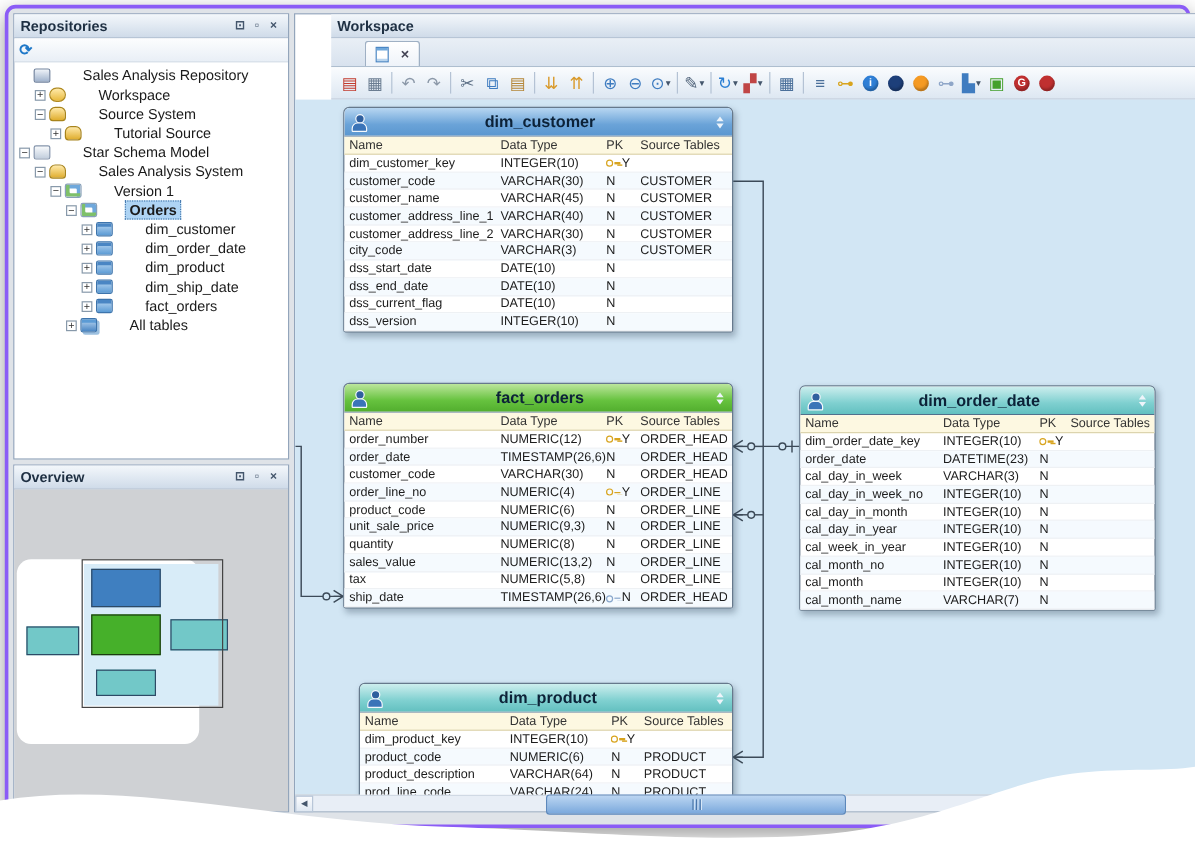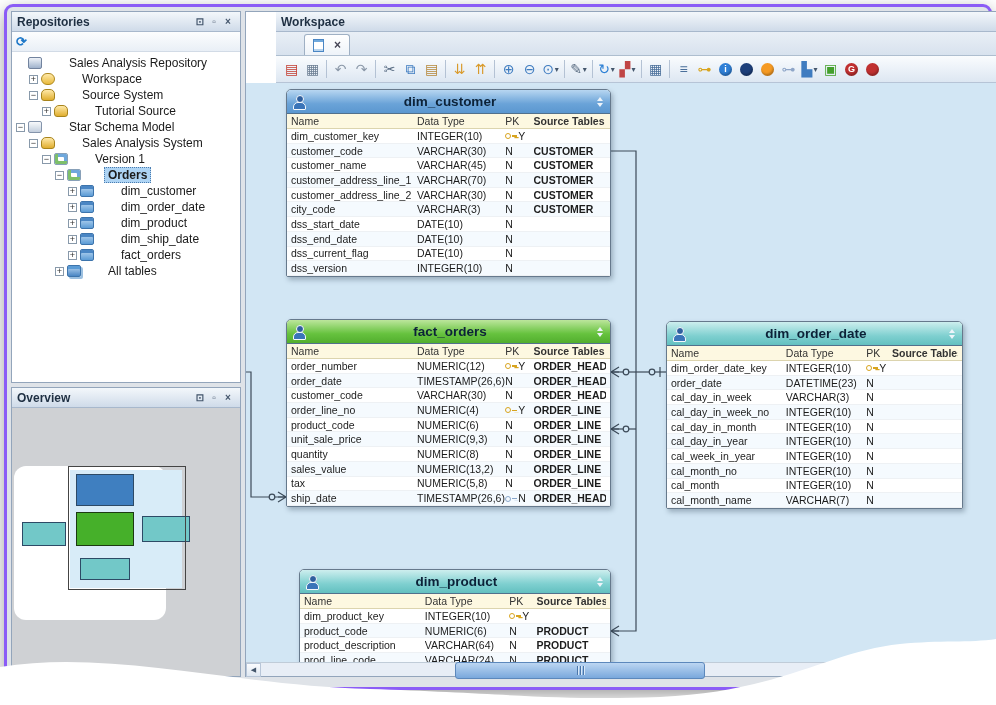--- a/index.html
+++ b/index.html
@@ -99,21 +99,21 @@
   .updown .up { border-bottom:4px solid #eef4fa; }
   .updown .dn { border-top:4px solid #eef4fa; }
   .colhead { display:flex; background:#fdf8e1; border-bottom:1px solid #dcd4ae; color:#333;
              height:15px; align-items:center; padding:0 4px; font-size:10.5px; }
   .erow { display:flex; height:14.7px; align-items:center; padding:0 4px; border-bottom:1px solid #eef1f4;
           color:#1c1c1c; }
   .erow.alt { background:#f5fafe; }
   .cn { flex:0 0 40%; overflow:hidden; white-space:nowrap; }
   .ct { flex:0 0 28%; overflow:hidden; white-space:nowrap; }
   .cp { flex:0 0 9%;  display:flex; align-items:center; overflow:hidden;text-align:center; }
-  .cs { flex:1; overflow:hidden; white-space:nowrap;font-weight:bold; }
+  .cs { flex:1; overflow:hidden; white-space:nowrap; }
   .keyic { position:relative; width:12px; height:8px; display:inline-block; margin-right:1px; flex:none; }
   .keyic::before { content:""; position:absolute; left:0; top:1.5px; width:4px; height:4px;
                    border:1.6px solid #d8a41e; border-radius:50%; }
   .keyic::after { content:""; position:absolute; left:7px; top:3.6px; width:5px; height:1.6px;
                   background:#d8a41e; box-shadow:2px 1.6px 0 -0.4px #d8a41e; }
   .keyic.silver::before { border-color:#89a7cc; }
   .keyic.silver::after { background:#89a7cc; box-shadow:2px 1.6px 0 -0.4px #89a7cc; }
 
   
   .vscroll { position:absolute; right:0; top:0; bottom:0; width:15px; background:#e8eef6;
@@ -423,21 +423,21 @@
             <div class="erow">
               <span class="cn">customer_name</span>
               <span class="ct">VARCHAR(45)</span>
               <span class="cp">
                 <span>N</span>
               </span>
               <span class="cs">CUSTOMER</span>
             </div>
             <div class="erow alt">
               <span class="cn">customer_address_line_1</span>
-              <span class="ct">VARCHAR(70)</span>
+              <span class="ct">VARCHAR(40)</span>
               <span class="cp">
                 <span>N</span>
               </span>
               <span class="cs">CUSTOMER</span>
             </div>
             <div class="erow">
               <span class="cn">customer_address_line_2</span>
               <span class="ct">VARCHAR(30)</span>
               <span class="cp">
                 <span>N</span>

